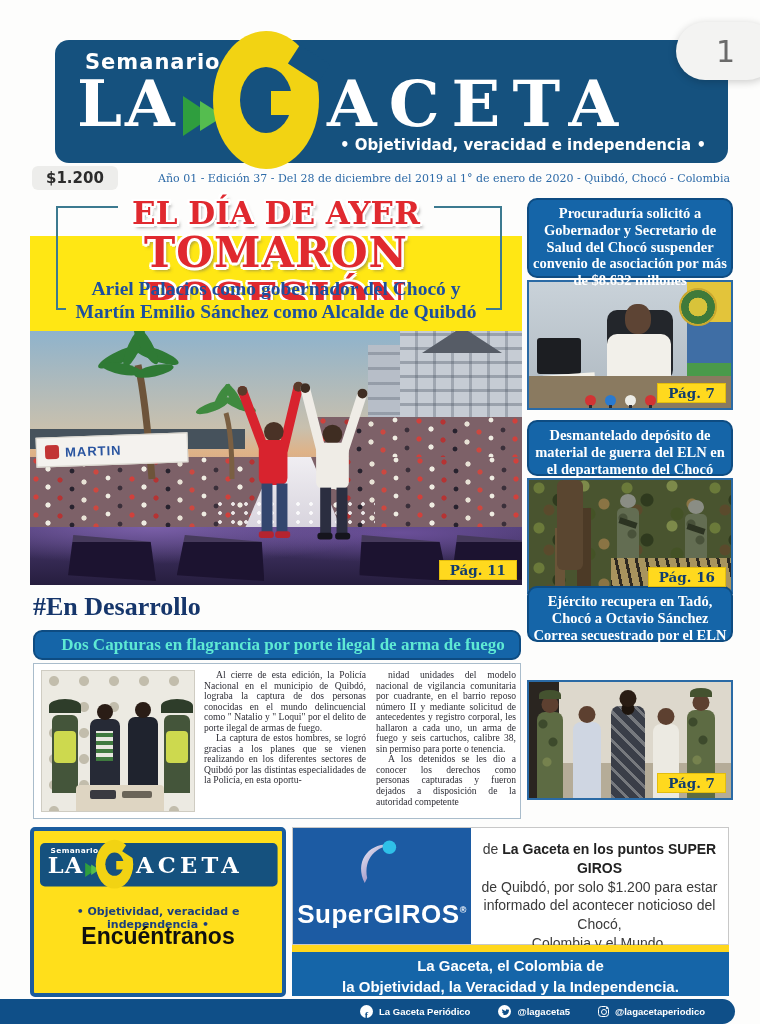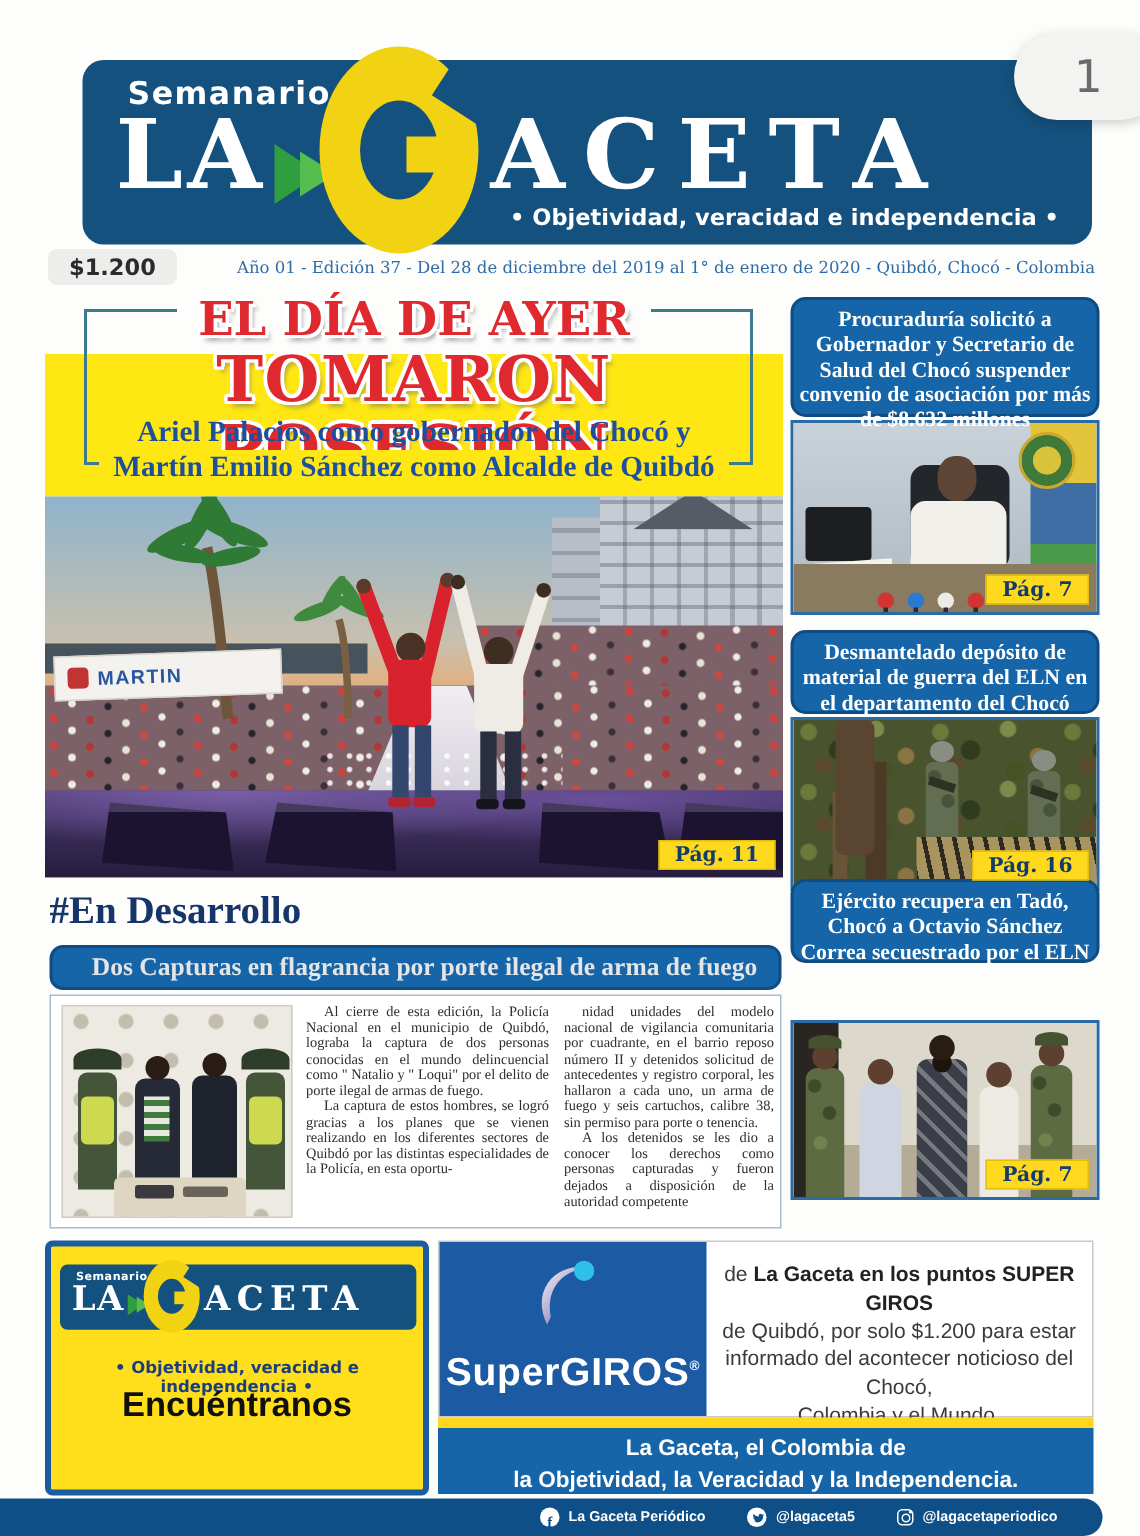--- a/index.html
+++ b/index.html
@@ -89,21 +89,21 @@
        linear-gradient(#4a3a70,#261d3e);}
   .mon{position:absolute;top:202px;width:88px;height:48px;background:linear-gradient(#463a5c 0 18%,#1c1330 18%);
      clip-path:polygon(6% 4%,94% 18%,100% 100%,0 88%);z-index:5;}
   .figures{position:absolute;left:192px;top:44px;z-index:4;}
   .pag-badge{position:absolute;right:5px;bottom:5px;background:#ffd91e;border:1px solid #e3bd0e;
      color:#113c6d;font:700 13.5px "DejaVu Serif",serif;padding:1px 10px;z-index:8;}
 
   
   .section-head{position:absolute;left:33px;top:592px;font:700 26px "Liberation Serif",serif;color:#16366b;}
   .story-bar{position:absolute;left:33px;top:630px;width:488px;height:30px;background:#1565a8;
-     border:2px solid #0e4c82;border-radius:9px;color:#e5e5e5;text-align:center;
+     border:2px solid #0e4c82;border-radius:9px;color:#5eead4;text-align:center;
      font:700 17px/26px "Liberation Serif",serif;padding-left:12px;}
   .story-box{position:absolute;left:33px;top:663px;width:488px;height:156px;background:#fff;
      border:1.5px solid #a9bccb;}
   .story-col{position:absolute;top:6px;font:9.6px/1.1 "Liberation Serif",serif;color:#2d2d35;text-align:justify;}
   .story-col p{margin:0;text-indent:12px;}
   .col1{left:170px;width:162px;}
   .col2{left:342px;width:140px;}
 
   
   .police-photo{position:absolute;left:7px;top:6px;width:154px;height:142px;overflow:hidden;
@@ -334,21 +334,21 @@
       <div class="detainee d1" style="left:48px;top:48px" data-name="detainee-graphic"></div>
       <div class="detainee d2" style="left:86px;top:46px" data-name="detainee-graphic"></div>
       <div class="officer" style="left:122px;top:44px" data-name="police-officer-graphic"></div>
       <div class="ptable" data-name="evidence-table-graphic"></div>
     </div>
     <div class="story-col col1" data-name="story-col-1">
       <p>Al cierre de esta edición, la Policía Nacional en el municipio de Quibdó, lograba la captura de dos personas conocidas en el mundo delincuencial como " Natalio y " Loqui" por el delito de porte ilegal de armas de fuego.</p>
       <p>La captura de estos hombres, se logró gracias a los planes que se vienen realizando en los  diferentes sectores de Quibdó por las distintas especialidades de la Policía, en esta oportu-</p>
     </div>
     <div class="story-col col2" data-name="story-col-2">
-      <p>nidad  unidades del modelo nacional de vigilancia comunitaria por cuadrante, en el barrio reposo número II y detenidos solicitud de antecedentes y registro corporal, les hallaron a cada uno, un arma de fuego  y seis cartuchos, calibre 38, sin  permiso para porte o tenencia.</p>
+      <p>nidad  unidades del modelo nacional de vigilancia comunitaria por cuadrante, en el barrio reposo número II y mediante solicitud de antecedentes y registro corporal, les hallaron a cada uno, un arma de fuego  y seis cartuchos, calibre 38, sin  permiso para porte o tenencia.</p>
       <p>A los detenidos se les dio  a conocer los derechos como personas capturadas  y fueron dejados a disposición de la autoridad competente</p>
     </div>
   </div>
 
   <div class="card-head c1h" data-name="sidebar-story-headline">Procuraduría solicitó a Gobernador y Secretario de Salud del Chocó suspender convenio de asociación por más de $8.632 millones</div>
   <div class="card-photo c1p" data-name="sidebar-story-photo">
     <div class="office" data-name="office-scene-graphic">
       <div class="o-drape"></div>
         <div class="o-crest"></div>
       <div class="o-chair"></div>

